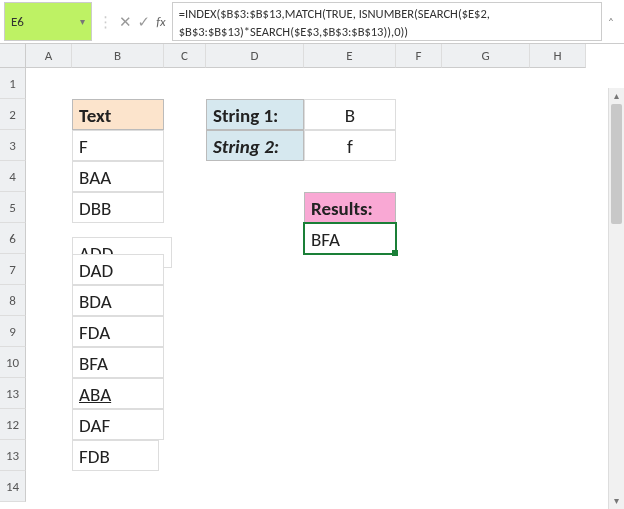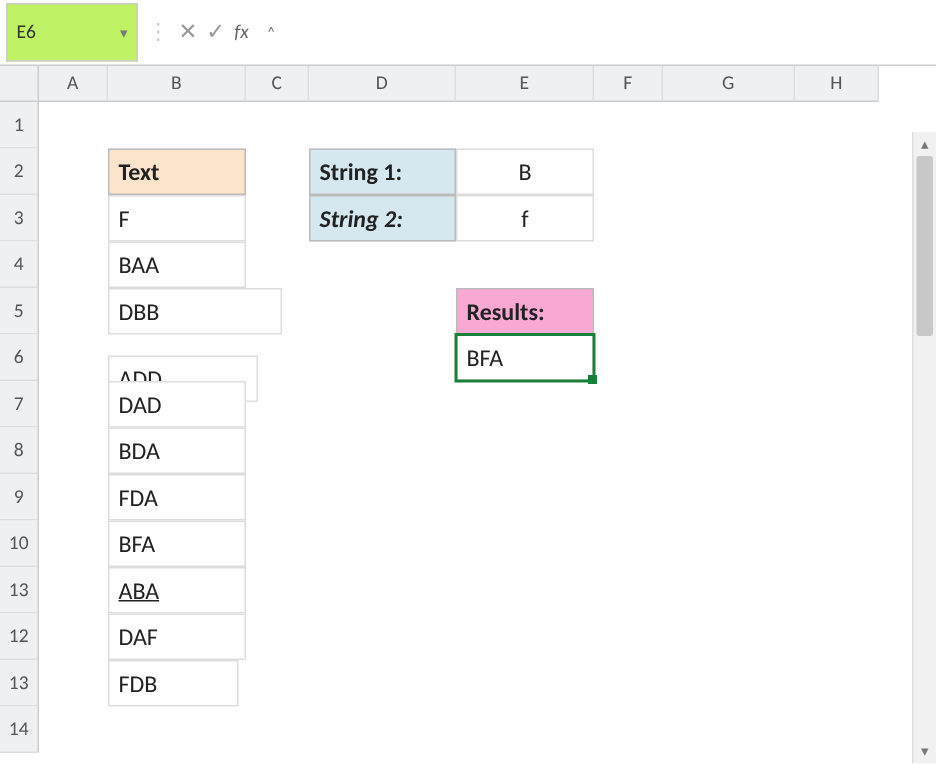--- a/index.html
+++ b/index.html
@@ -117,21 +117,21 @@
 .col-H { width: 56px; }
 .row { height: 31px; line-height: 31px; }
 .cells {
   position: absolute;
   top: 24px;
   left: 26px;
 }
 .cell {
   position: absolute;
   padding: 0 6px;
-  font-size: 16px;
+  font-size: 19px;
   color: #222;
   background: transparent;
   overflow: hidden;
 }
 .hdr-text { background: #fce4cc; font-weight: bold; border: 1px solid #bbb; }
 .body-text { background: #fff; border: 1px solid #ddd; }
 .hdr-str { background: #d6e8ef; font-weight: bold; border: 1px solid #bbb; }
 .val-str { background: #fff; border: 1px solid #ddd; text-align: center; }
 .hdr-results { background: #f9a8d4; font-weight: bold; border: 1px solid #bbb; }
 .sel-cell {
@@ -179,20 +179,23 @@
 <div class="formula-bar">
   <div class="name-box">
     <span>E6</span>
     <span class="dd">▾</span>
   </div>
   <div class="fb-mid">
     <span class="sep">⋮</span>
     <span>✕</span>
     <span>✓</span>
     <span class="fx">fx</span>
+  </div>
+  <div class="formula-input">
+    <span>=INDEX($B$3:$B$13,MATCH(TRUE, ISNUMBER(SEARCH($E$2, $B$3:$B$13)*SEARCH($E$3,$B$3:$B$13)),0))</span>
   </div>
   <div class="formula-expand">˄</div>
 </div>
 
 <div class="grid-wrap">
   <div style="position:absolute;top:0;left:0;right:16px;">
 
     <div style="display:flex;">
       <div class="corner"></div>
       <div class="col-headers">
@@ -225,21 +228,21 @@
         <div class="row-h row">14</div>
       </div>
     </div>
 
     <div class="cells">
 
       <div class="cell hdr-text col-B row" style="left:46px;top:31px;width:92px;height:31px;">Text</div>
 
       <div class="cell body-text col-B row" style="left:46px;top:62px;width:92px;height:31px;">F</div>
       <div class="cell body-text col-B row" style="left:46px;top:93px;width:92px;height:31px;">BAA</div>
-      <div class="cell body-text col-B row" style="left:46px;top:124px;width:116px;height:31px;">DBB</div>
+      <div class="cell body-text col-B row" style="left:46px;top:124px;width:92px;height:31px;">DBB</div>
       <div class="cell body-text col-B row" style="left:46px;top:169px;width:100px;height:31px;">ADD</div>
       <div class="cell body-text col-B row" style="left:46px;top:186px;width:92px;height:31px;">DAD</div>
       <div class="cell body-text col-B row" style="left:46px;top:217px;width:92px;height:31px;">BDA</div>
       <div class="cell body-text col-B row" style="left:46px;top:248px;width:92px;height:31px;">FDA</div>
       <div class="cell body-text col-B row" style="left:46px;top:279px;width:92px;height:31px;">BFA</div>
       <div class="cell body-text col-B row" style="left:46px;top:310px;width:92px;height:31px;text-decoration:underline;">ABA</div>
       <div class="cell body-text col-B row" style="left:46px;top:341px;width:92px;height:31px;">DAF</div>
       <div class="cell body-text col-B row" style="left:46px;top:372px;width:87px;height:31px;">FDB</div>
 
       <div class="cell hdr-str row" style="left:180px;top:31px;width:98px;height:31px;">String 1:</div>

